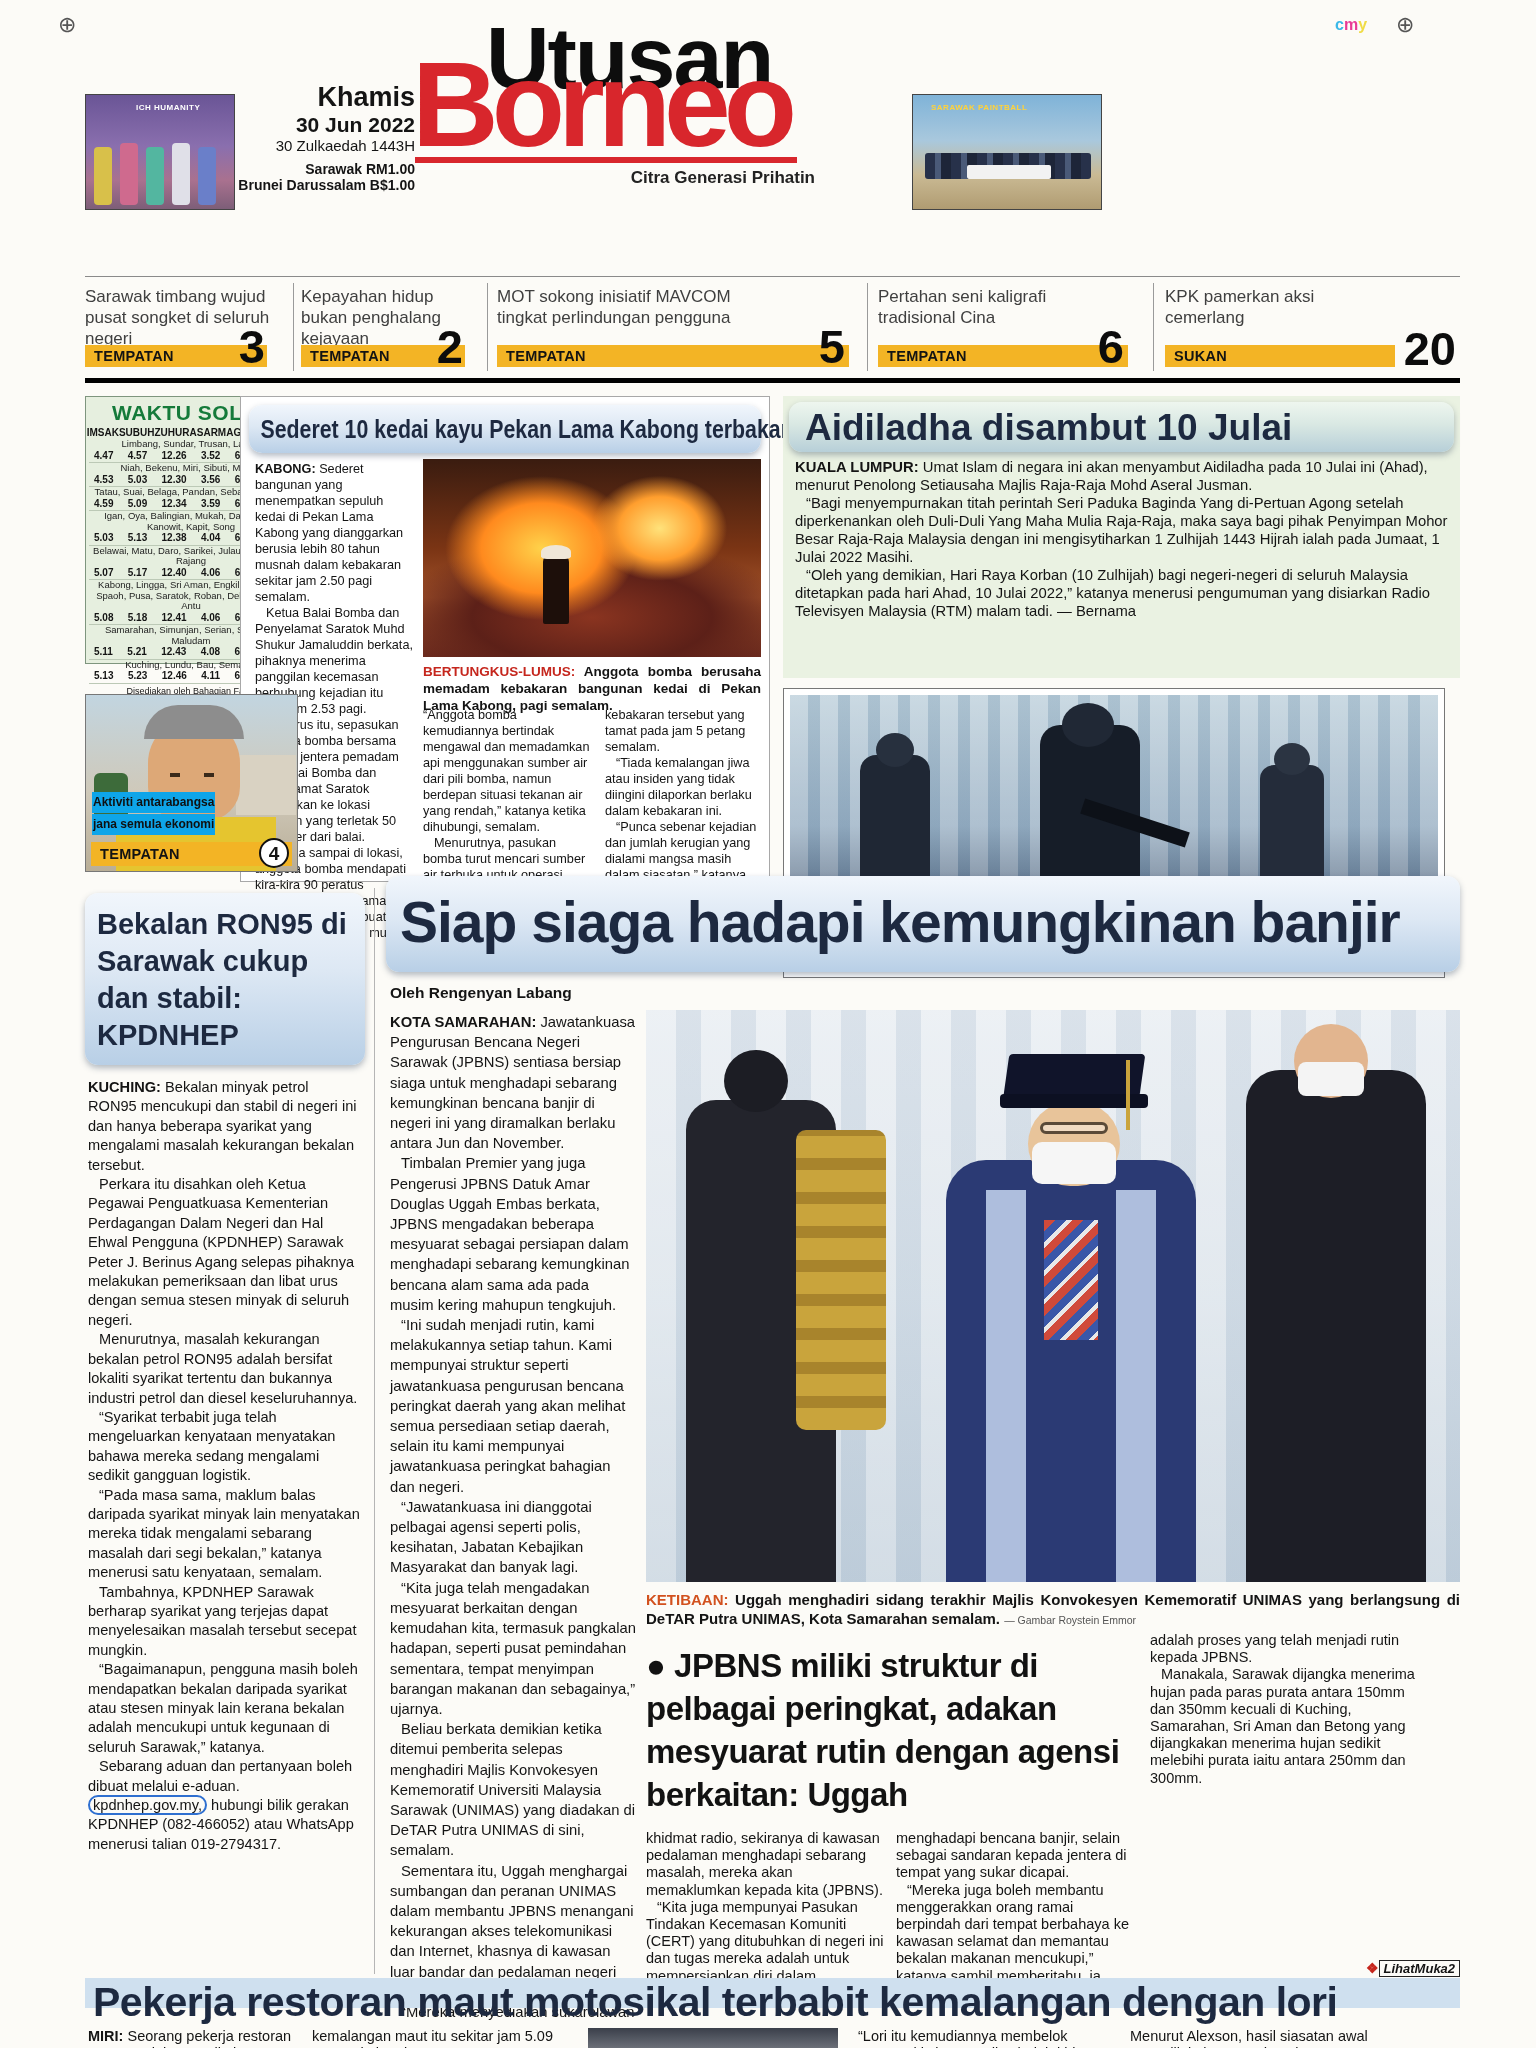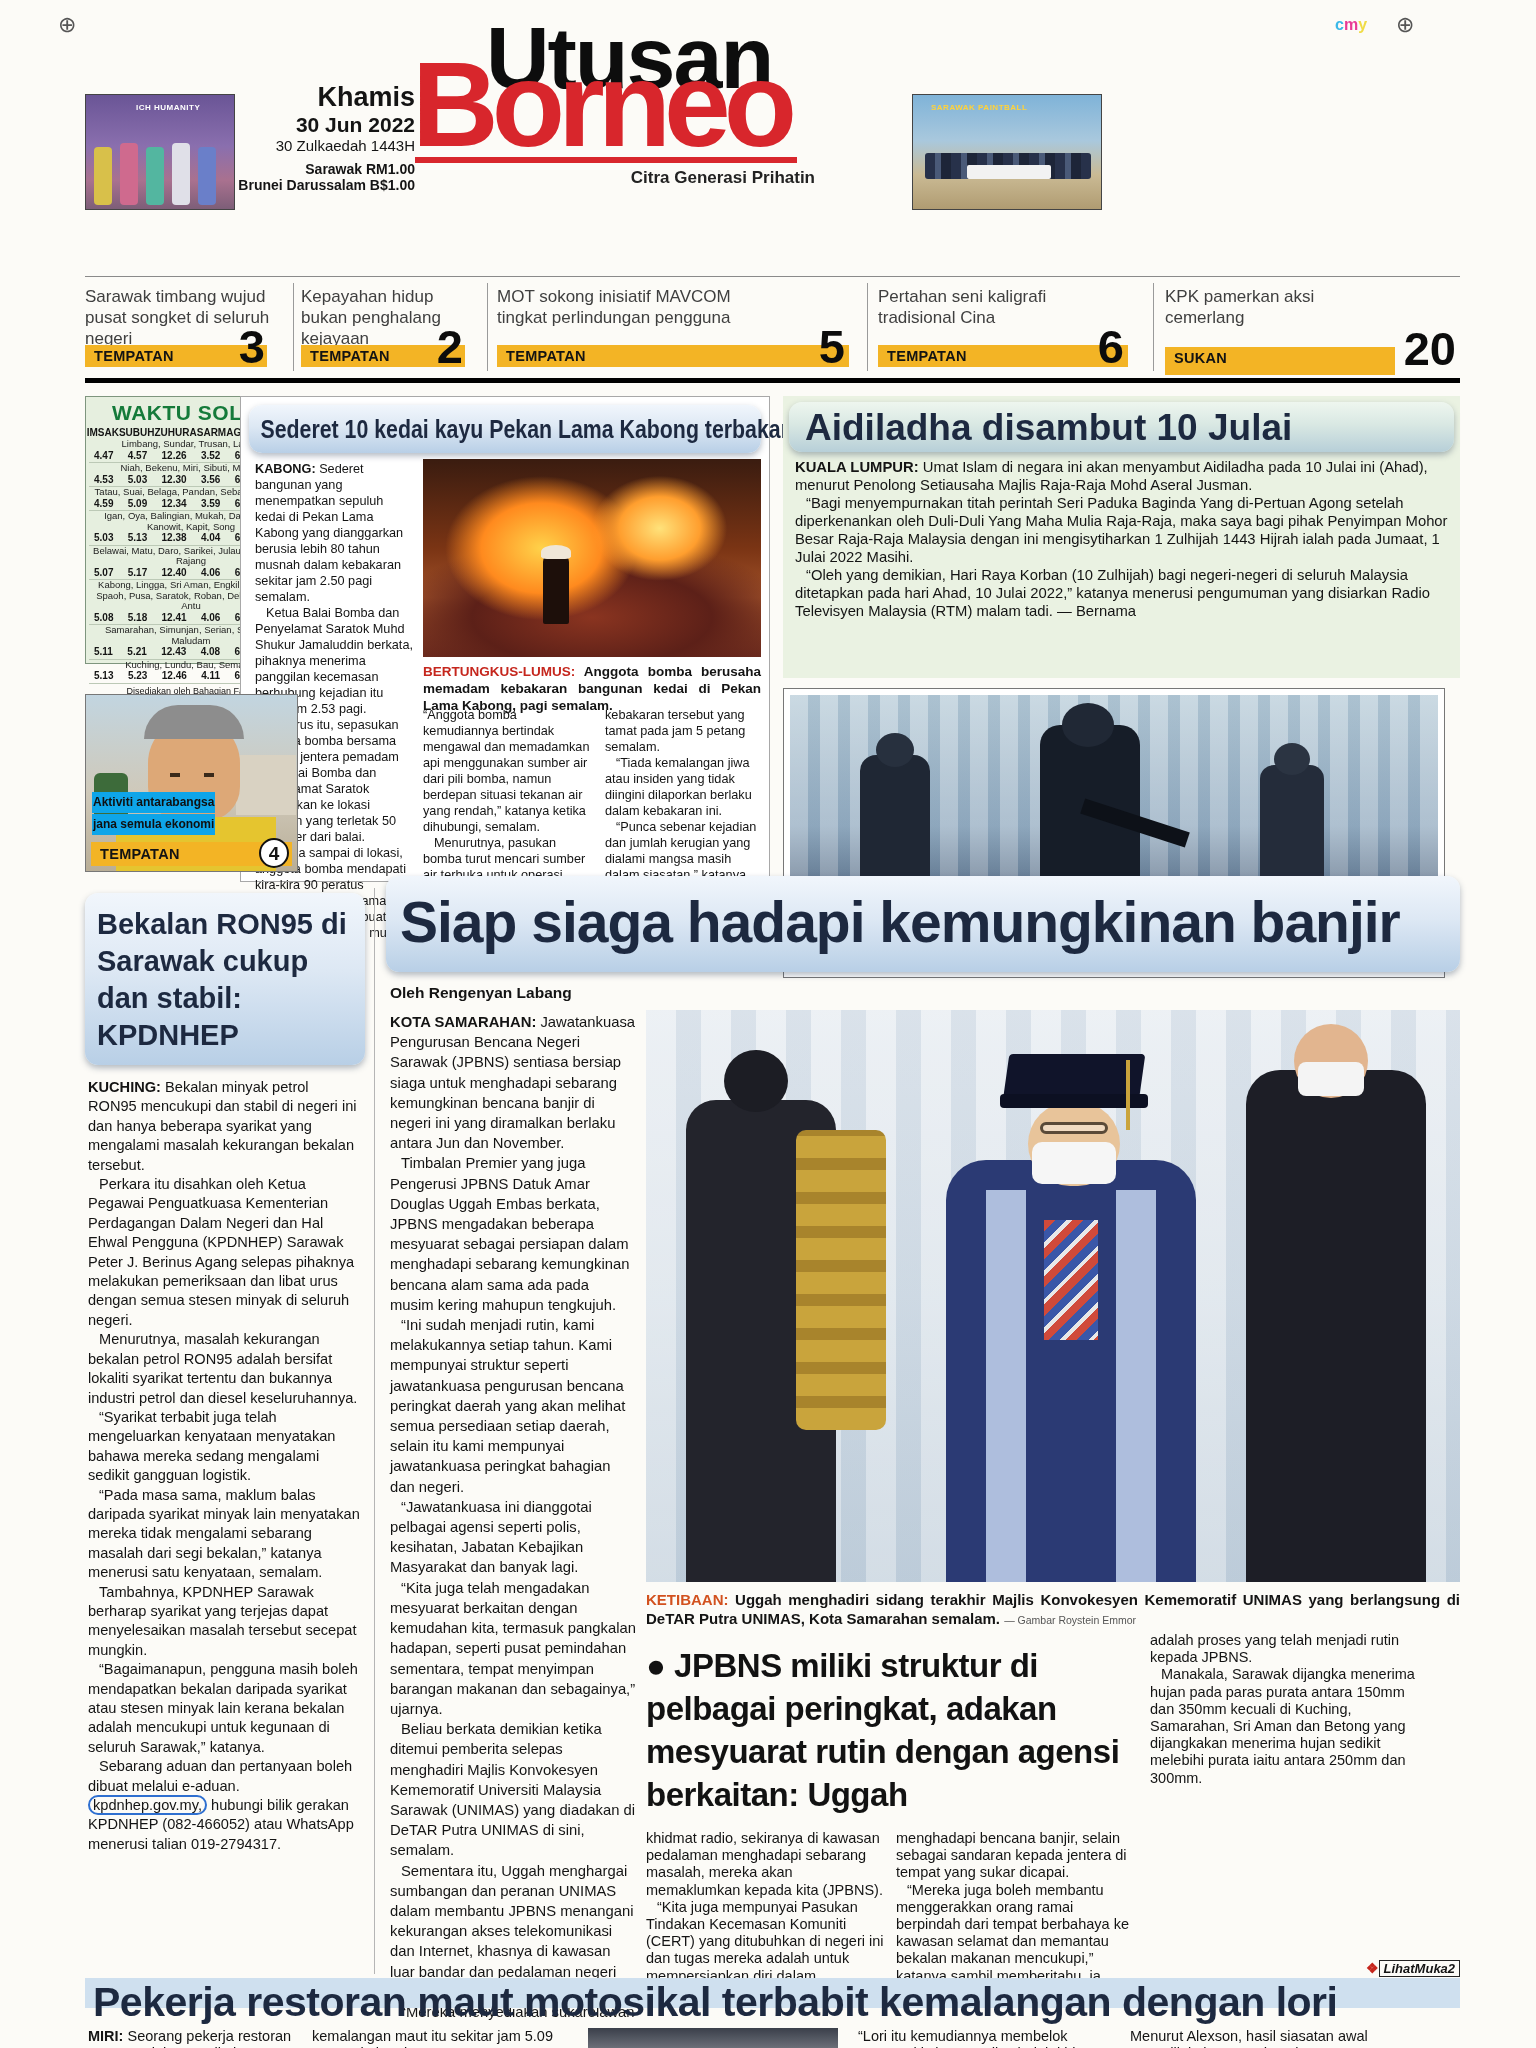--- a/index.html
+++ b/index.html
@@ -124,21 +124,21 @@
     <div class="tcell" style="left:793px;width:265px">
       <div class="thead" style="width:190px">Pertahan seni kaligrafi tradisional Cina</div>
       <div class="ybar" style="left:0;bottom:10px;width:250px;height:22px">
         <span class="sec">TEMPATAN</span>
         <span class="bignum" style="right:4px;bottom:2px">6</span>
       </div>
     </div>
     <div class="tdiv" style="left:1068px"></div>
     <div class="tcell" style="left:1080px;width:295px">
       <div class="thead" style="width:170px">KPK pamerkan aksi cemerlang</div>
-      <div class="ybar" style="left:0;bottom:2px;width:230px;height:28px">
+      <div class="ybar" style="left:0;bottom:10px;width:230px;height:22px">
         <span class="sec">SUKAN</span>
       </div>
       <span class="bignum" style="right:4px;bottom:10px">20</span>
     </div>
   </div>
 
   <div class="abs" style="left:85px;top:378px;width:1375px;height:5px;background:#000"></div>
 
   <div id="prayer">
     <div class="ptitle">WAKTU SOLAT</div>

